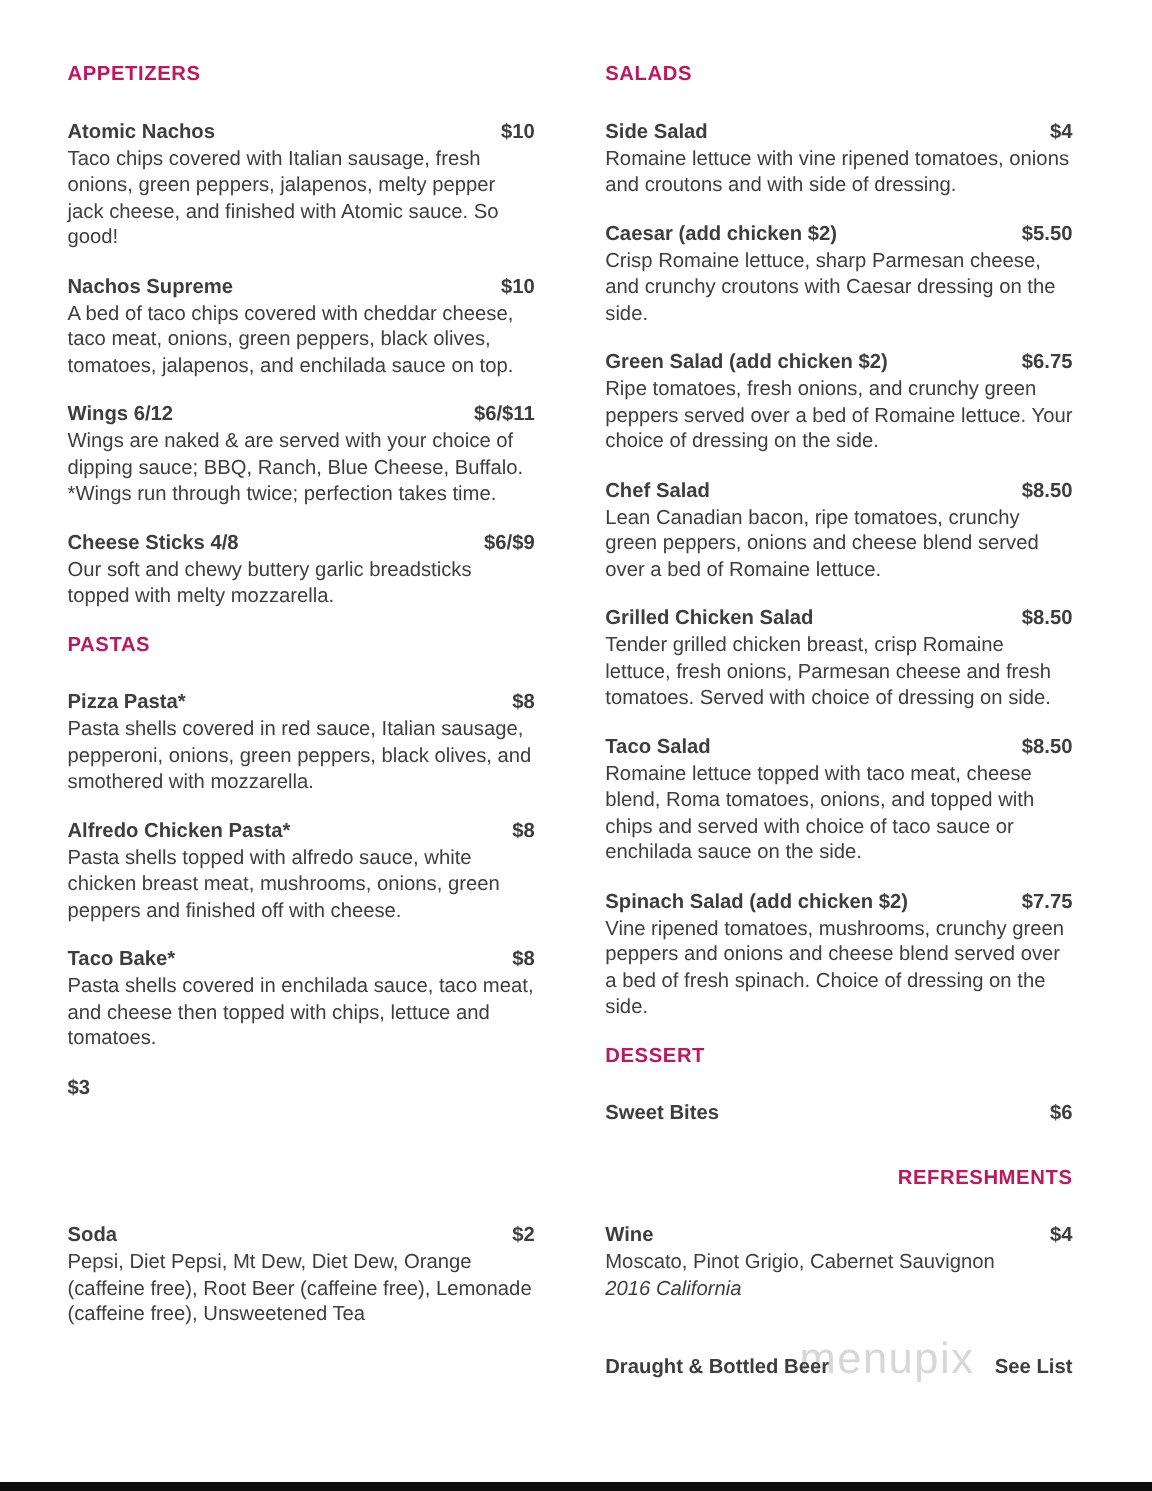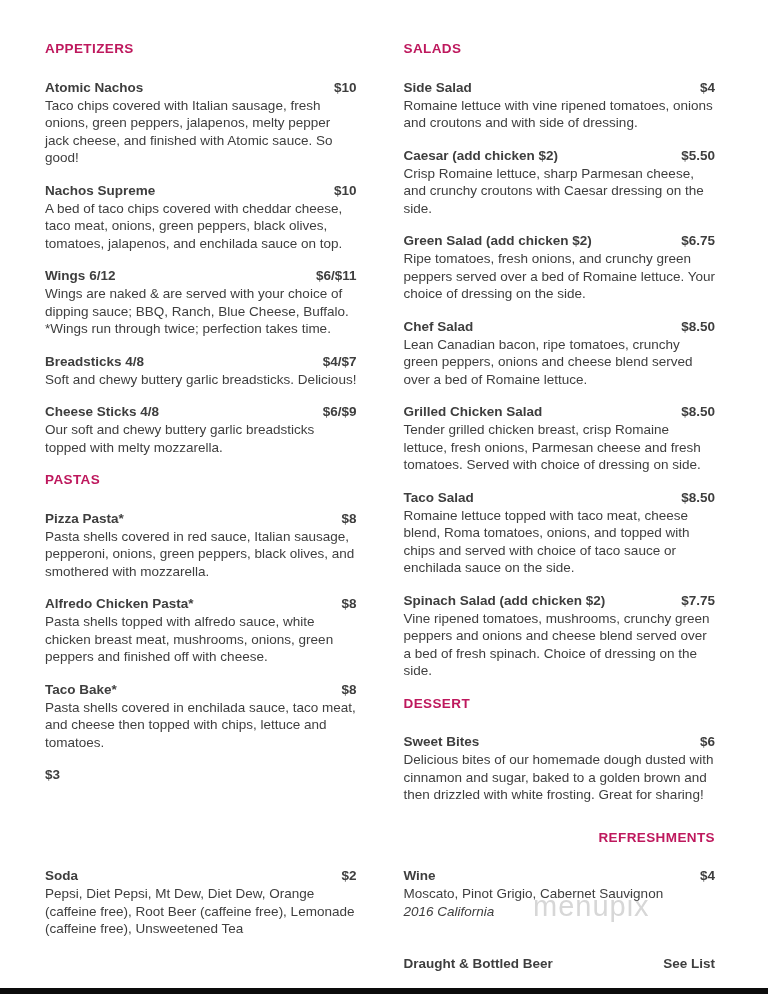--- a/index.html
+++ b/index.html
@@ -80,27 +80,20 @@
         </div>
 
         <div class="item">
           <div class="item-head">
             <span class="item-name">Wings 6/12</span>
             <span class="item-price">$6/$11</span>
           </div>
           <div class="item-desc">Wings are naked &amp; are served with your choice of dipping sauce; BBQ, Ranch, Blue Cheese, Buffalo. *Wings run through twice; perfection takes time.</div>
         </div>
 
-        <div class="item">
-          <div class="item-head">
-            <span class="item-name">Breadsticks 4/8</span>
-            <span class="item-price">$4/$7</span>
-          </div>
-          <div class="item-desc">Soft and chewy buttery garlic breadsticks. Delicious!</div>
-        </div>
 
         <div class="item">
           <div class="item-head">
             <span class="item-name">Cheese Sticks 4/8</span>
             <span class="item-price">$6/$9</span>
           </div>
           <div class="item-desc">Our soft and chewy buttery garlic breadsticks topped with melty mozzarella.</div>
         </div>
       </div>
 
@@ -201,21 +194,20 @@
       </div>
 
       <div class="menu-section">
         <h2 class="section-title">DESSERT</h2>
 
         <div class="item">
           <div class="item-head">
             <span class="item-name">Sweet Bites</span>
             <span class="item-price">$6</span>
           </div>
-          <div class="item-desc">Delicious bites of our homemade dough dusted with cinnamon and sugar, baked to a golden brown and then drizzled with white frosting. Great for sharing!</div>
         </div>
       </div>
 
     </div>
   </div>
 
   <div class="refreshments">
     <h2 class="section-title center">REFRESHMENTS</h2>
 
     <div class="columns">

